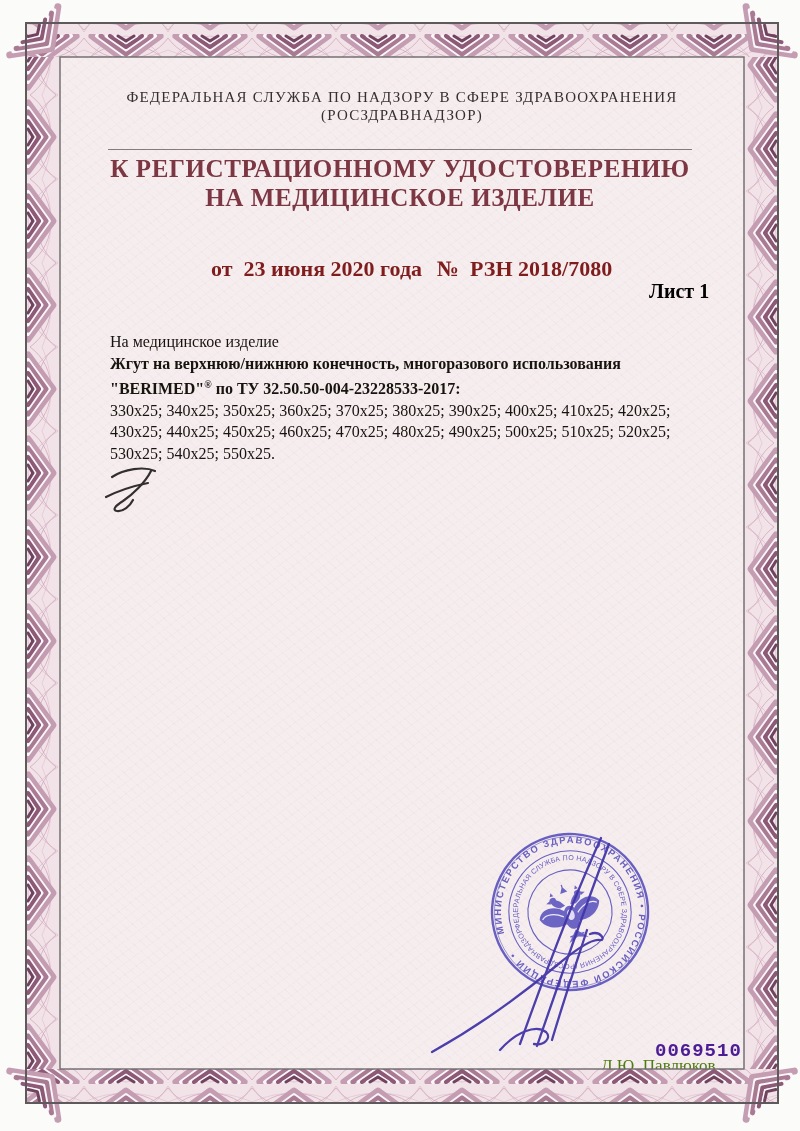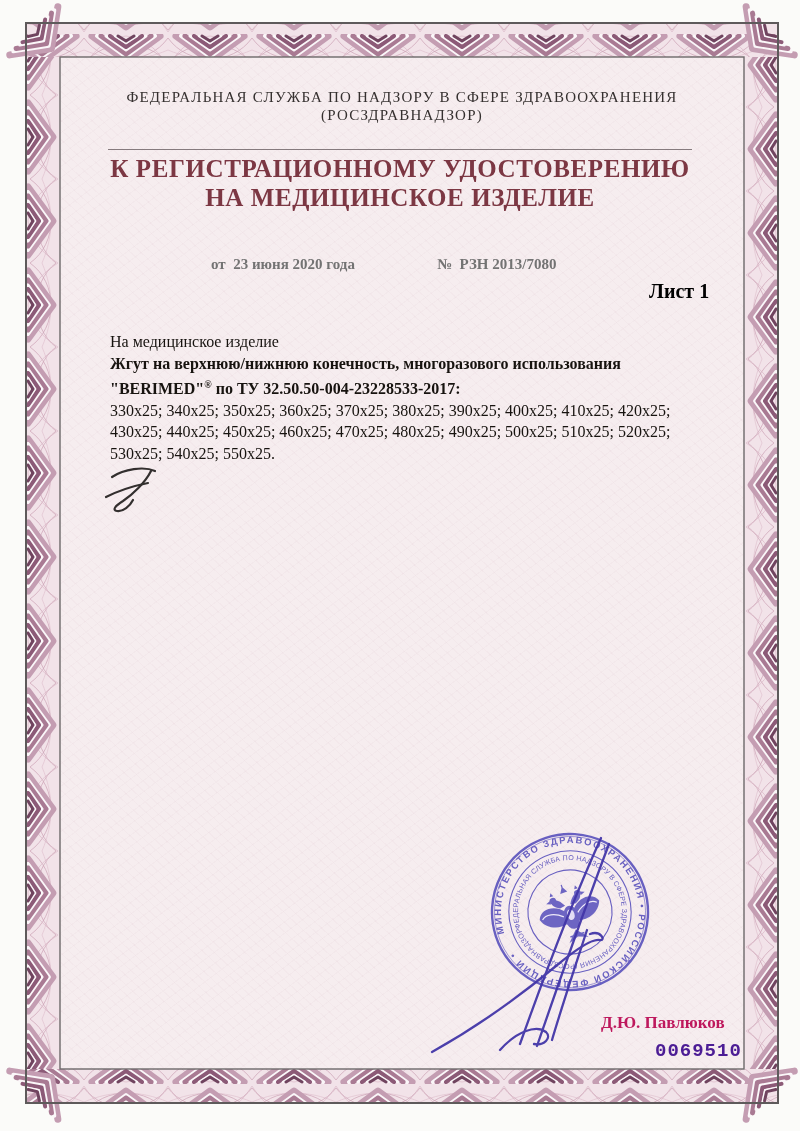--- a/index.html
+++ b/index.html
@@ -26,40 +26,40 @@
   .divider{
     position:absolute; left:108px; top:149px; width:584px; height:0;
     border-top:1px solid rgba(96,84,88,.75);
   }
   .title{
     position:absolute; left:58px; top:154px; width:684px;
     text-align:center; color:#7c3743; font-weight:bold;
     font-size:25px; line-height:29px; letter-spacing:.6px;
   }
   .dateline{position:absolute; top:256px; left:0; width:800px; height:24px;
-    color:#737373; font-weight:bold; font-size:15px;}
+    color:#7f1d1d; font-weight:bold; font-size:22px;}
   .dateline .d{position:absolute; left:211px; white-space:pre;}
   .dateline .n{position:absolute; left:437px; white-space:pre;}
   .sheet{
     position:absolute; left:649px; top:280px; color:#000000;
     font-weight:bold; font-size:20px; white-space:pre;
   }
   .bodytext{
     position:absolute; left:110px; top:331px; width:584px;
     color:#17130f; font-size:16px; line-height:21.5px;
   }
   .bodytext .b{font-weight:bold;}
   .bodytext sup{font-size:10px;}
   .sigblock{
     position:absolute; left:110px; top:1003px; width:360px;
     color:#17120f; font-weight:bold; font-size:16.5px; line-height:22px;
   }
   .signer{
-    position:absolute; left:601px; top:1013px; width:160px;
-    color:#be185d; font-weight:bold; font-size:17px; white-space:pre;
+    position:absolute; left:601px; top:1056px; width:160px;
+    color:#4d7c0f; font-weight:normal; font-size:17px; white-space:pre;
   }
   .serial{
     position:absolute; left:655px; top:1040px;
     font-family:"Liberation Mono", monospace; font-weight:bold;
     font-size:19px; letter-spacing:1px; color:#4c1d95; white-space:pre;
   }
 </style>
 </head>
 <body>
 
@@ -75,21 +75,21 @@
 
     <div class="divider"></div>
 
     <div class="title">
       <div>К РЕГИСТРАЦИОННОМУ УДОСТОВЕРЕНИЮ</div>
       <div>НА МЕДИЦИНСКОЕ ИЗДЕЛИЕ</div>
     </div>
 
     <div class="dateline">
       <span class="d">от  23 июня 2020 года</span>
-      <span class="n">№  РЗН 2013/7080</span>
+      <span class="n">№  РЗН 2018/7080</span>
     </div>
 
     <div class="sheet">Лист 1</div>
 
     <div class="bodytext">
       <div>На медицинское изделие</div>
       <div class="b">Жгут на верхнюю/нижнюю конечность, многоразового использования</div>
       <div class="b"><span>"BERIMED"</span><sup>®</sup><span> по ТУ 32.50.50-004-23228533-2017:</span></div>
       <div>330х25; 340х25; 350х25; 360х25; 370х25; 380х25; 390х25; 400х25; 410х25; 420х25;</div>
       <div>430х25; 440х25; 450х25; 460х25; 470х25; 480х25; 490х25; 500х25; 510х25; 520х25;</div>

